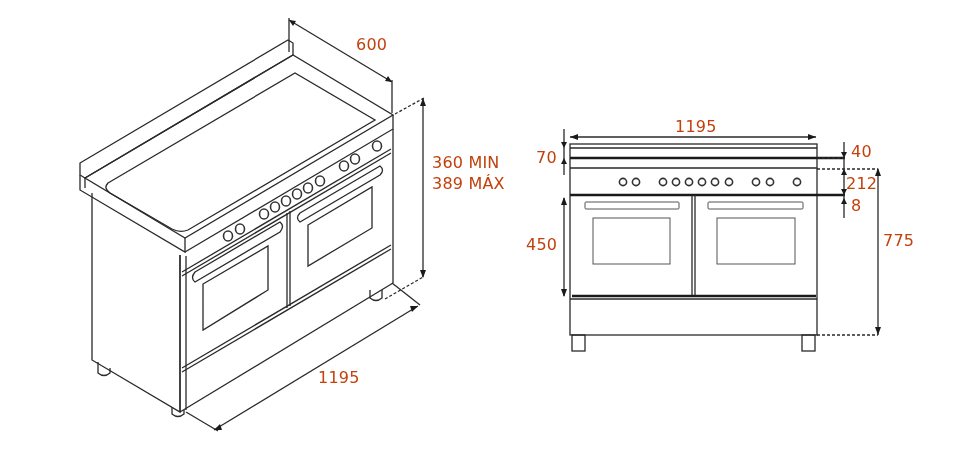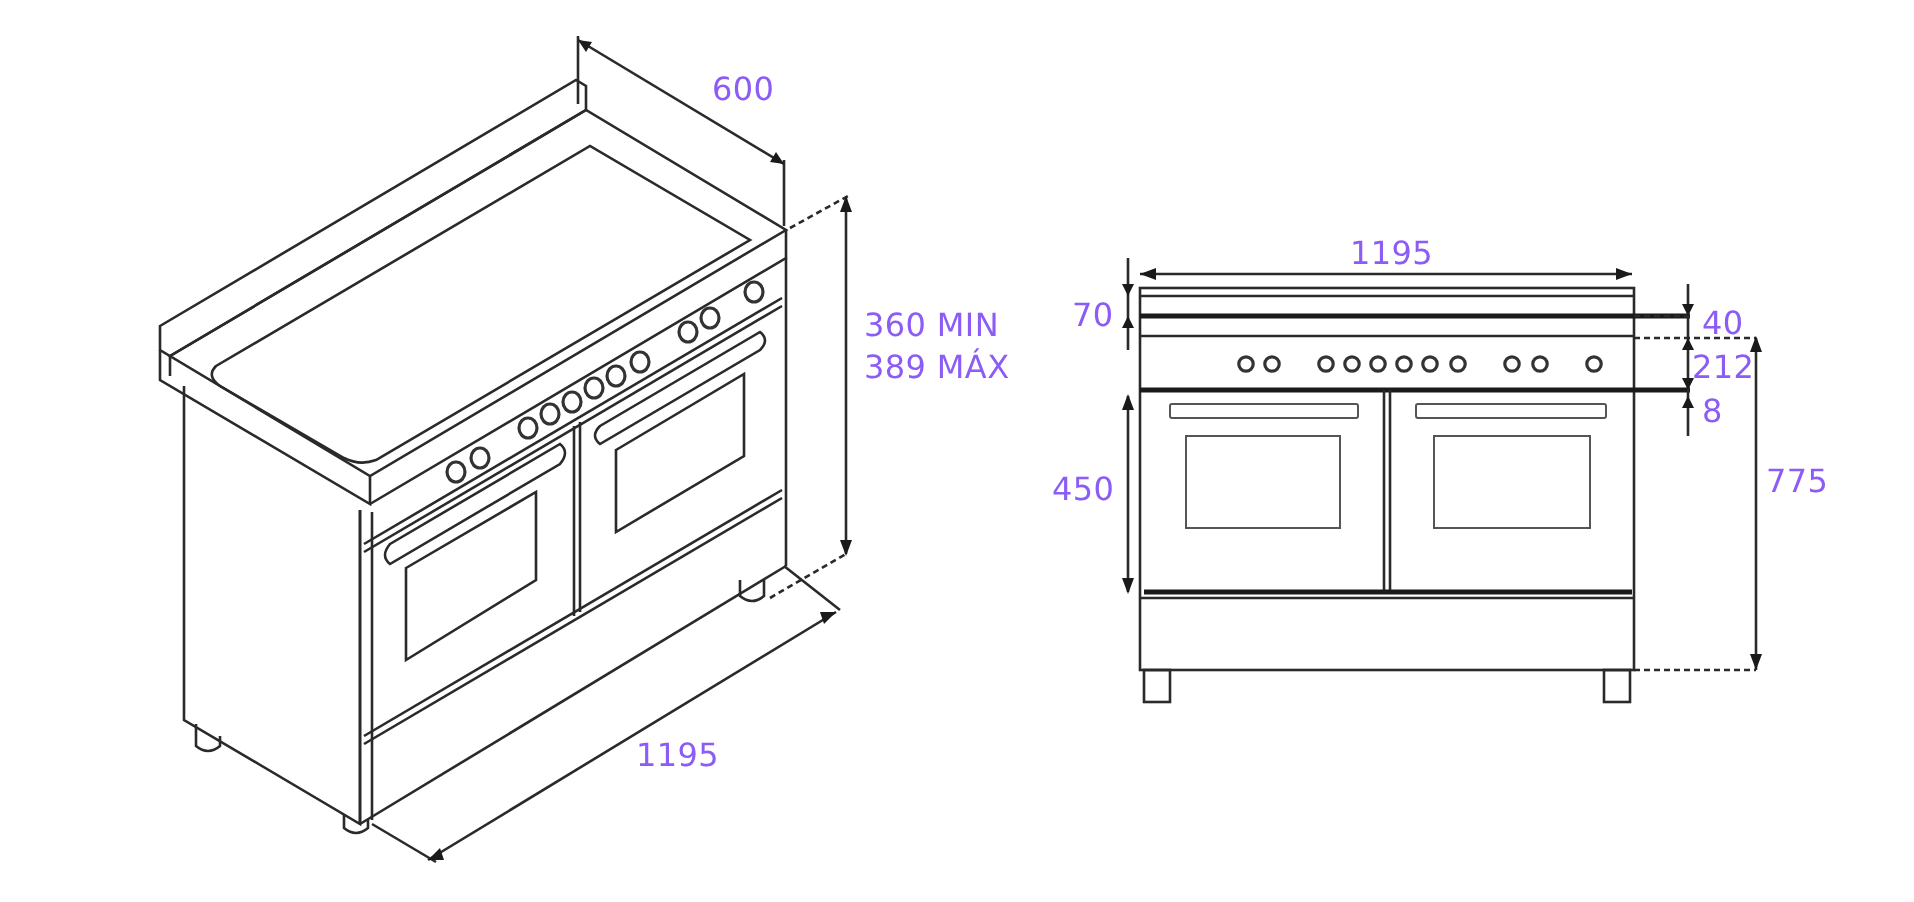--- a/index.html
+++ b/index.html
@@ -1,20 +1,20 @@
 <!DOCTYPE html>
 <html><head>
 <meta charset="utf-8">
 <style>
   html, body { margin: 0; padding: 0; background: #ffffff; }
   body { width: 957px; height: 451px; position: relative; overflow: hidden;
          font-family: "DejaVu Sans", "Liberation Sans", sans-serif; }
   #canvas { position: absolute; left: 0; top: 0; width: 957px; height: 451px; }
   .dim-label { position: absolute; font-family: "DejaVu Sans", sans-serif; font-size: 16px;
-               color: #8b5cf6; white-space: nowrap; line-height: 1; letter-spacing: 0.2px; }
+               color: #c2410c; white-space: nowrap; line-height: 1; letter-spacing: 0.2px; }
   .dim-label.multi { line-height: 21px; }
   svg .ln { stroke: #2a2a2a; stroke-width: 1.3; fill: none; }
   svg .thick { stroke: #1a1a1a; stroke-width: 2.4; fill: none; }
   svg .thin { stroke: #555; stroke-width: 1; fill: none; }
   svg .dash { stroke: #2a2a2a; stroke-width: 1.3; stroke-dasharray: 3 2; fill: none; }
   svg .knob { stroke: #333; stroke-width: 1.6; fill: #fff; }
   svg .arrow { fill: #1a1a1a; }
 </style>
 </head>
 <body>
@@ -160,18 +160,18 @@
 
   <div class="dim-label" style="left:356px;top:37px">600</div>
   <div class="dim-label multi" style="left:432px;top:152px">
     <div>360 MIN</div>
     <div>389 MÁX</div>
   </div>
   <div class="dim-label" style="left:318px;top:370px">1195</div>
 
   <div class="dim-label" style="left:675px;top:119px">1195</div>
   <div class="dim-label" style="left:536px;top:150px">70</div>
-  <div class="dim-label" style="left:851px;top:154px">40</div>
+  <div class="dim-label" style="left:851px;top:144px">40</div>
   <div class="dim-label" style="left:846px;top:176px">212</div>
   <div class="dim-label" style="left:851px;top:198px">8</div>
   <div class="dim-label" style="left:526px;top:237px">450</div>
   <div class="dim-label" style="left:883px;top:233px">775</div>
 </div>
 
 </body></html>

